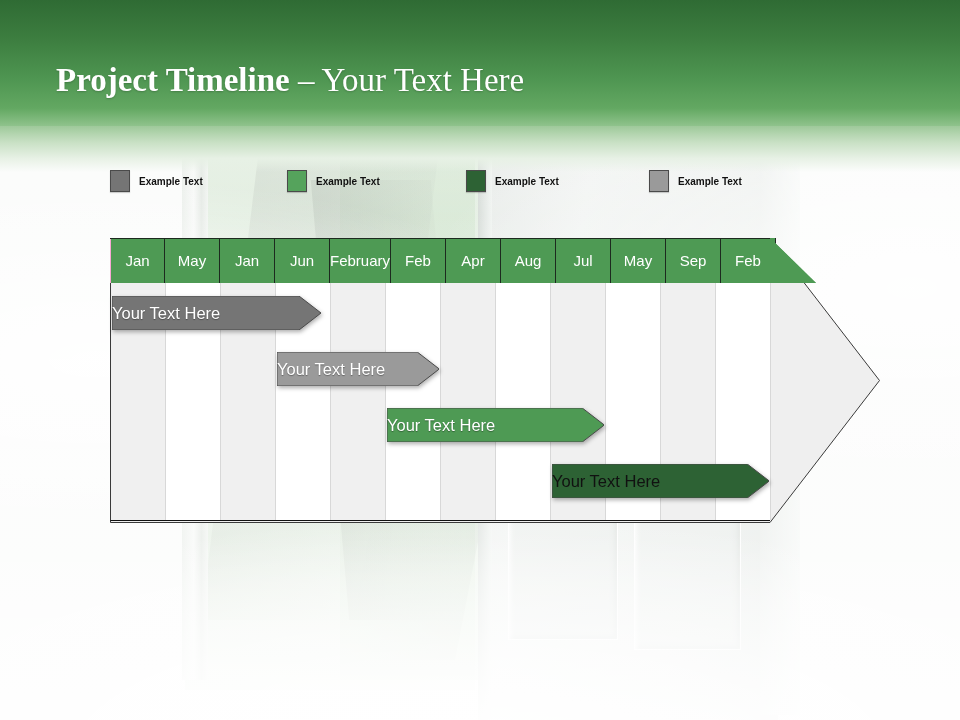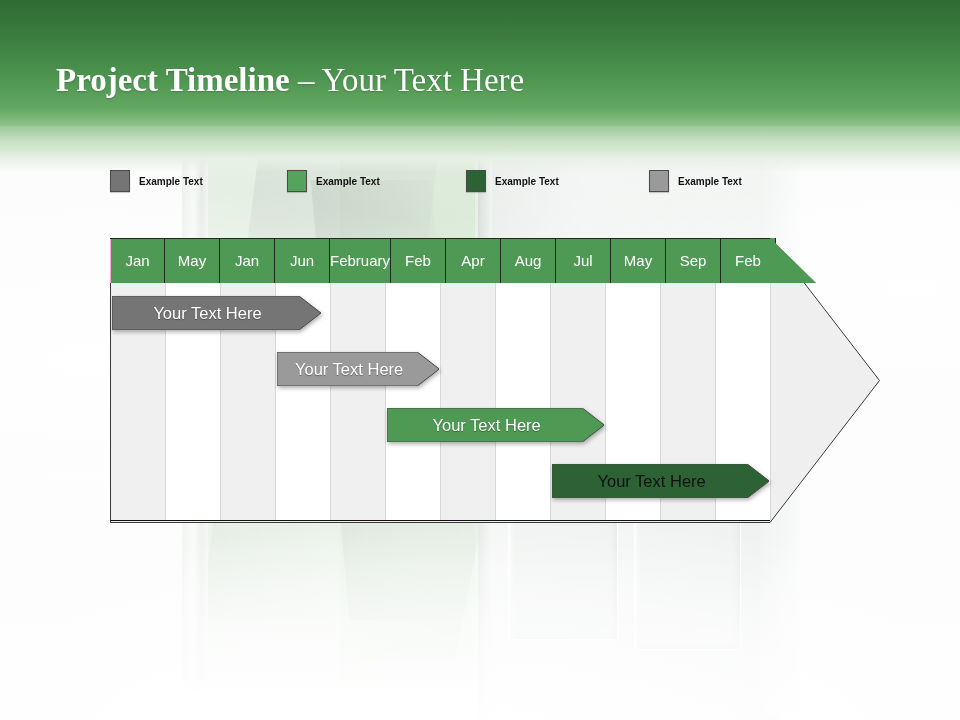--- a/index.html
+++ b/index.html
@@ -132,21 +132,21 @@
   .bar{
     position:absolute;height:34px;z-index:4;
     display:flex;align-items:center;
     box-sizing:border-box;
   }
   .bar-shape{
     position:absolute;inset:0;
     filter:drop-shadow(1px 2px 2px rgba(0,0,0,.32));
   }
   .bar-text{
-    position:relative;z-index:2;width:100%;text-align:center;
+    position:relative;z-index:2;width:100%;
     font-size:16.5px;white-space:nowrap;
     font-family:"Liberation Sans", sans-serif;
     padding-right:18px;box-sizing:border-box;
   }
   .bar-text.on-light{color:#ffffff;text-shadow:0 1px 1px rgba(0,0,0,.35);}
   .bar-text.on-dark{color:#111111;}
 </style>
 </head>
 <body>
 

